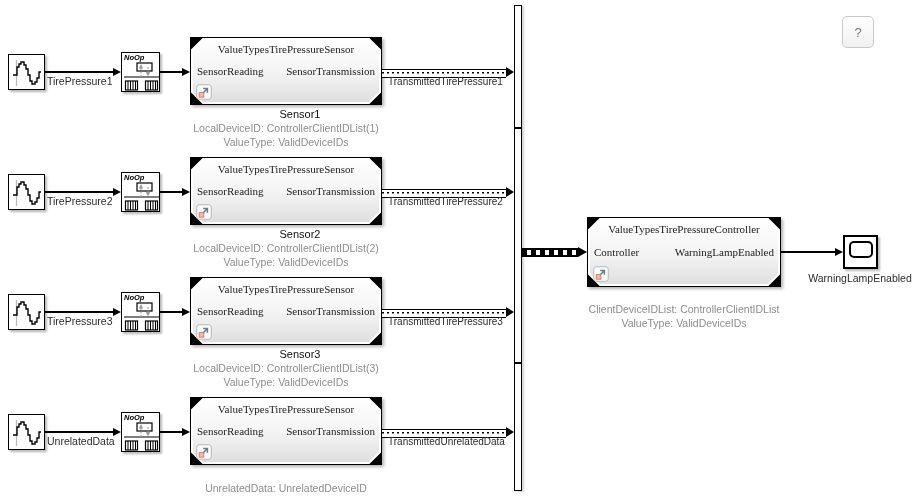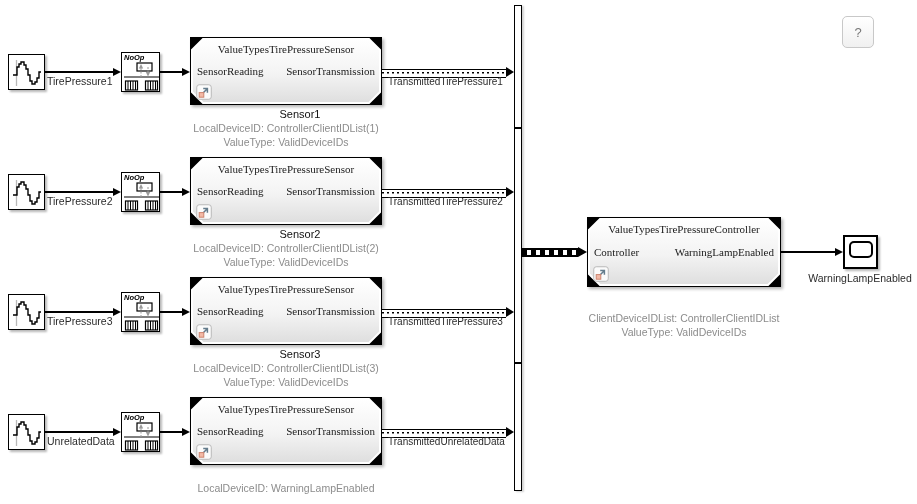--- a/index.html
+++ b/index.html
@@ -54,21 +54,21 @@
   .ann{position:absolute;left:136px;width:300px;text-align:center;font-size:10.5px;color:#8c8c8c;white-space:nowrap;}
 
   
   .busbar{position:absolute;left:514px;top:5px;width:8px;height:486px;background:#fff;
           border:1.8px solid #000;box-sizing:border-box;box-shadow:2px 1px 2px rgba(0,0,0,0.18);}
   .busbar .div{position:absolute;left:0;right:0;height:1.5px;background:#000;}
 
   
   .ctrl{left:587px;top:217px;width:194px;height:70px;}
   .ctrl-name{position:absolute;left:587px;top:289px;width:194px;text-align:center;font-size:11px;color:#111;white-space:nowrap;}
-  .ctrl-ann{position:absolute;left:560px;width:248px;text-align:center;font-size:10.5px;color:#8c8c8c;white-space:nowrap;margin-top:9px;}
+  .ctrl-ann{position:absolute;left:560px;width:248px;text-align:center;font-size:10.5px;color:#8c8c8c;white-space:nowrap;}
   .scope{position:absolute;left:843px;top:235px;width:35px;height:34px;background:#fff;
          border:2px solid #000;box-sizing:border-box;box-shadow:1.5px 1.5px 2px rgba(0,0,0,0.28);}
   .scope-screen{position:absolute;left:4px;top:4px;width:20px;height:13px;border:2px solid #000;border-radius:5px;background:#fff;}
   .scope-lbl{position:absolute;left:790px;top:272px;width:140px;text-align:center;font-size:10.5px;color:#2b2b2b;white-space:nowrap;}
   .help{position:absolute;left:842px;top:16px;width:30px;height:30px;border:1px solid #c8c8c8;border-radius:5px;
         background:linear-gradient(#ffffff,#f0f0f0);color:#777;font-size:13px;
         display:flex;align-items:center;justify-content:center;cursor:pointer;}
 </style>
 </head>
 <body>
@@ -293,21 +293,21 @@
       <div class="pR">SensorTransmission</div>
       <svg class="badge" width="16" height="16" viewBox="0 0 16 16">
         <rect x="0.75" y="0.75" width="14.5" height="14.5" rx="2.5" fill="#fbfbfb" stroke="#b8b8b8" stroke-width="1"></rect>
         <path d="M5 11 L11 5 M7.2 4.6 H11.4 V8.8" fill="none" stroke="#647c8c" stroke-width="1.5"></path>
         <rect x="3.2" y="8.6" width="4.6" height="4.6" fill="#f3b9a6" stroke="#cc8570" stroke-width="1"></rect>
       </svg>
     </div>
     <div class="bus" style="left:382px;top:36.5px;width:124px"></div>
     <div class="arrB" style="left:506px;top:35px"></div>
     <span class="lbl sig-lbl">TransmittedUnrelatedData</span>
-    <div class="ann" style="top:90px">LocalDeviceID: WarningLampEnabled</div>
+    <div class="ann" style="top:90px">UnrelatedData: UnrelatedDeviceID</div>
     <div class="ann" style="top:104px"></div>
   </div>
 
   <div class="busbar">
     <div class="div" style="top:121px"></div>
     <div class="div" style="top:356px"></div>
   </div>
 
   <div class="busthick" style="left:522px;top:247.5px;width:56px"></div>
   <div class="arrT" style="left:578px;top:246.5px"></div>

